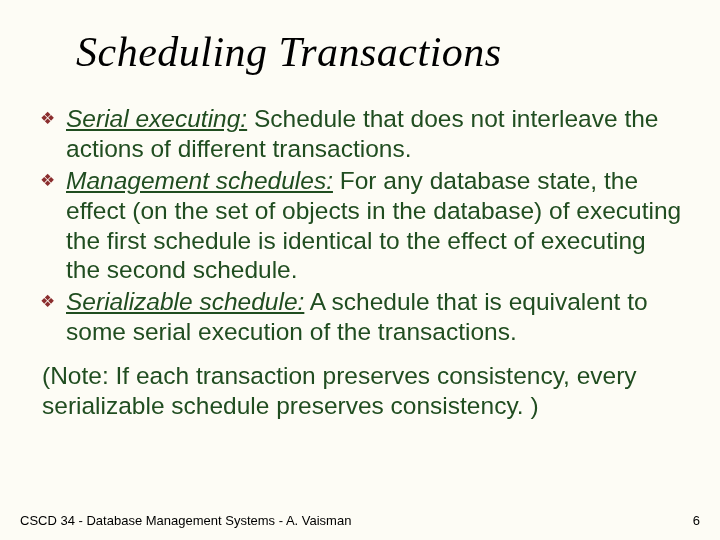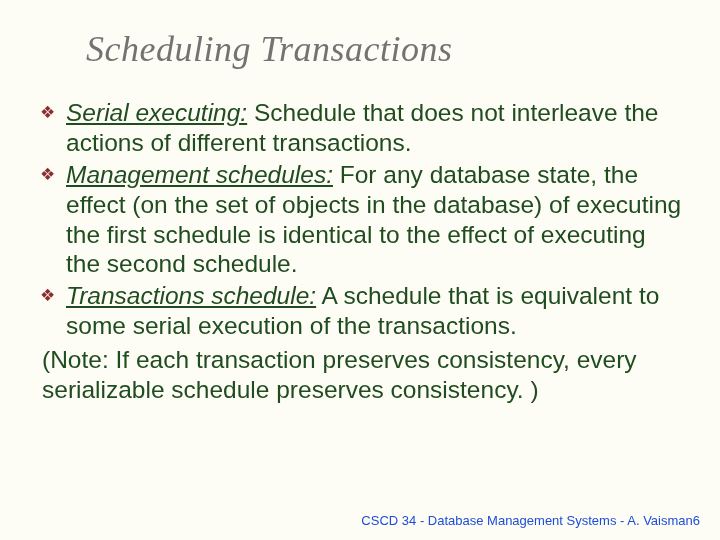--- a/index.html
+++ b/index.html
@@ -15,24 +15,24 @@
   .slide {
     width: 720px;
     height: 540px;
     position: relative;
     box-sizing: border-box;
     padding: 28px 38px 0 38px;
   }
   .title {
     font-family: "Times New Roman", Times, serif;
     font-style: italic;
-    font-size: 36px;
+    font-size: 42px;
     font-weight: 400;
-    color: #737373;
-    margin: 0 0 28px 48px;
+    color: #000000;
+    margin: 0 0 28px 38px;
     letter-spacing: 0.5px;
   }
   .body {
     font-size: 24.5px;
     line-height: 1.22;
     color: #204d20;
     margin-left: 2px;
   }
   .item {
     position: relative;
@@ -45,31 +45,31 @@
     top: 5px;
     font-size: 17px;
     color: #8b2e2e;
   }
   .term {
     font-style: italic;
     text-decoration: underline;
   }
   .note {
     padding-left: 2px;
-    margin-top: 4px;
+    margin-top: 14px;
   }
   .footer {
     position: absolute;
     bottom: 12px;
     left: 20px;
     right: 20px;
     font-size: 13px;
-    color: #1d4ed8;
+    color: #000000;
     display: flex;
-    justify-content: flex-end;
+    justify-content: space-between;
   }
 </style>
 </head>
 <body>
 
 <div class="slide">
   <h1 class="title">Scheduling Transactions</h1>
 
   <div class="body">
 
@@ -78,21 +78,21 @@
       <span class="term">Serial executing:</span><span> Schedule that does not interleave the actions of different transactions.</span>
     </div>
 
     <div class="item">
       <span class="bullet">❖</span>
       <span class="term">Management schedules:</span><span>  For any database state, the effect (on the set of objects in the database) of executing the first schedule is identical to the effect of executing the second schedule.</span>
     </div>
 
     <div class="item">
       <span class="bullet">❖</span>
-      <span class="term">Transactions schedule:</span><span>  A schedule that is equivalent to some serial execution of the transactions.</span>
+      <span class="term">Serializable schedule:</span><span>  A schedule that is equivalent to some serial execution of the transactions.</span>
     </div>
 
     <div class="note">(Note: If each transaction preserves consistency, every serializable schedule preserves consistency. )</div>
   </div>
 
   <div class="footer">
     <span>CSCD 34 - Database Management Systems - A. Vaisman</span>
     <span>6</span>
   </div>
 </div>

